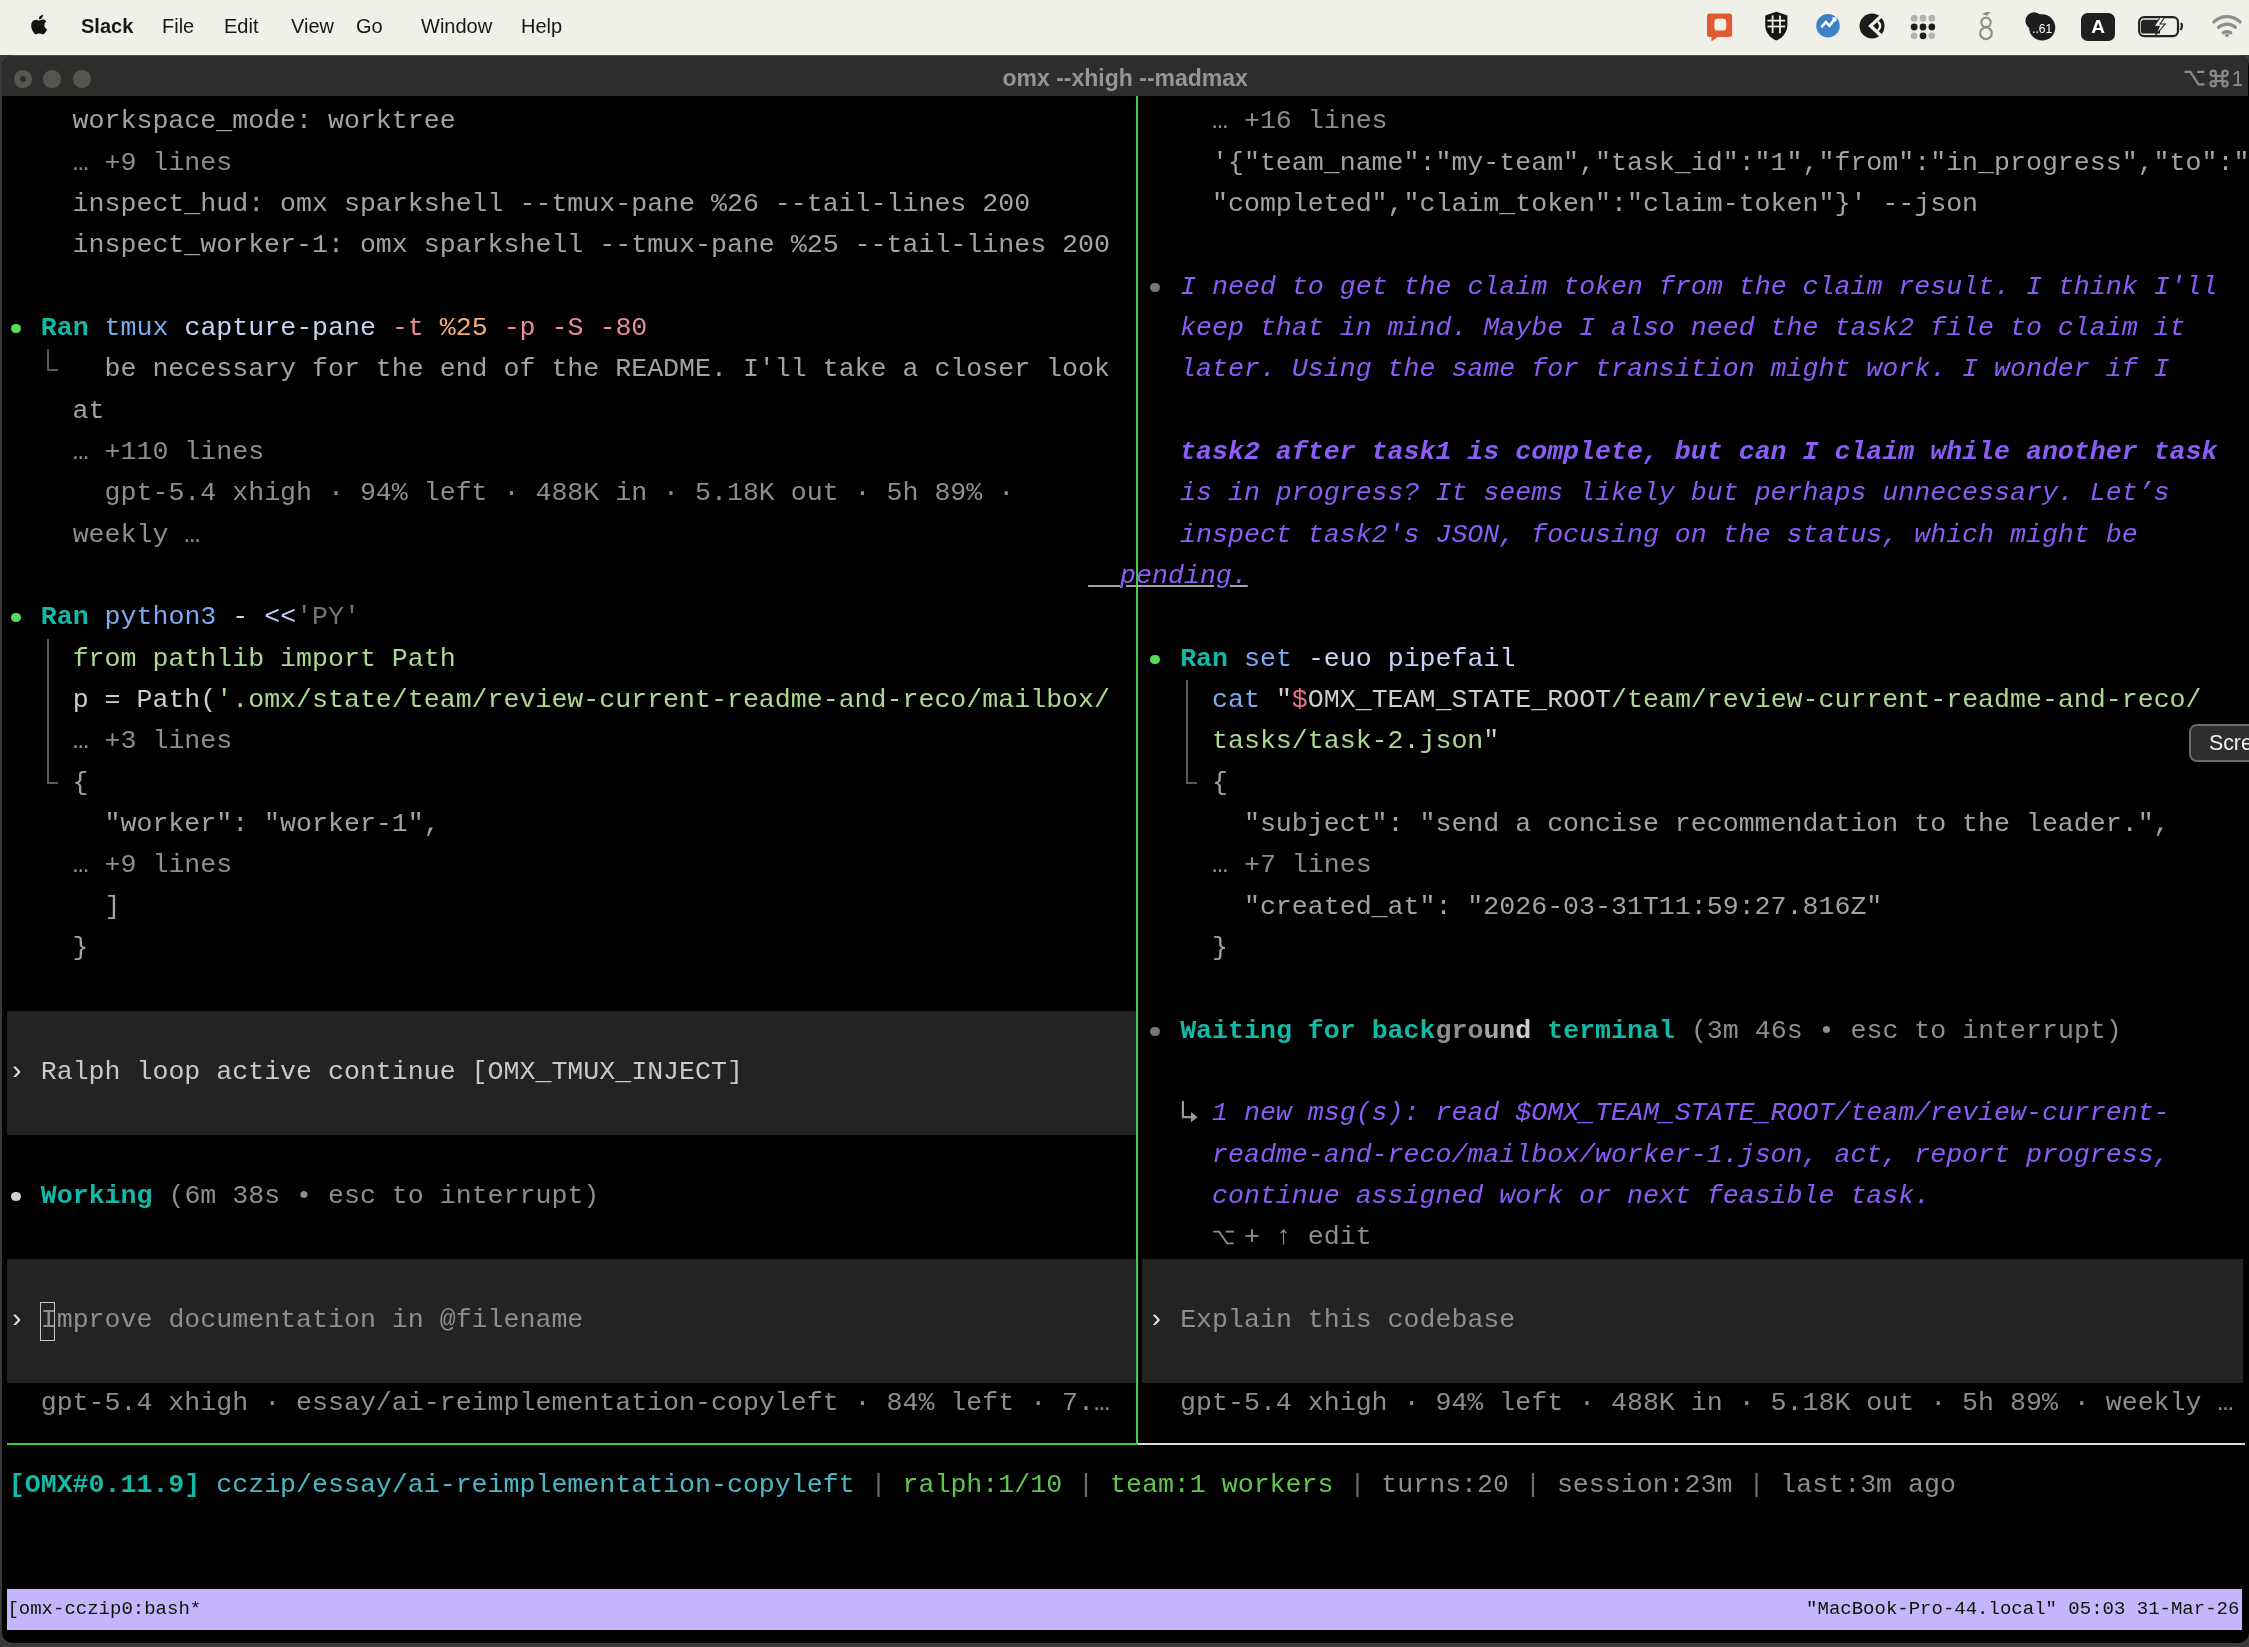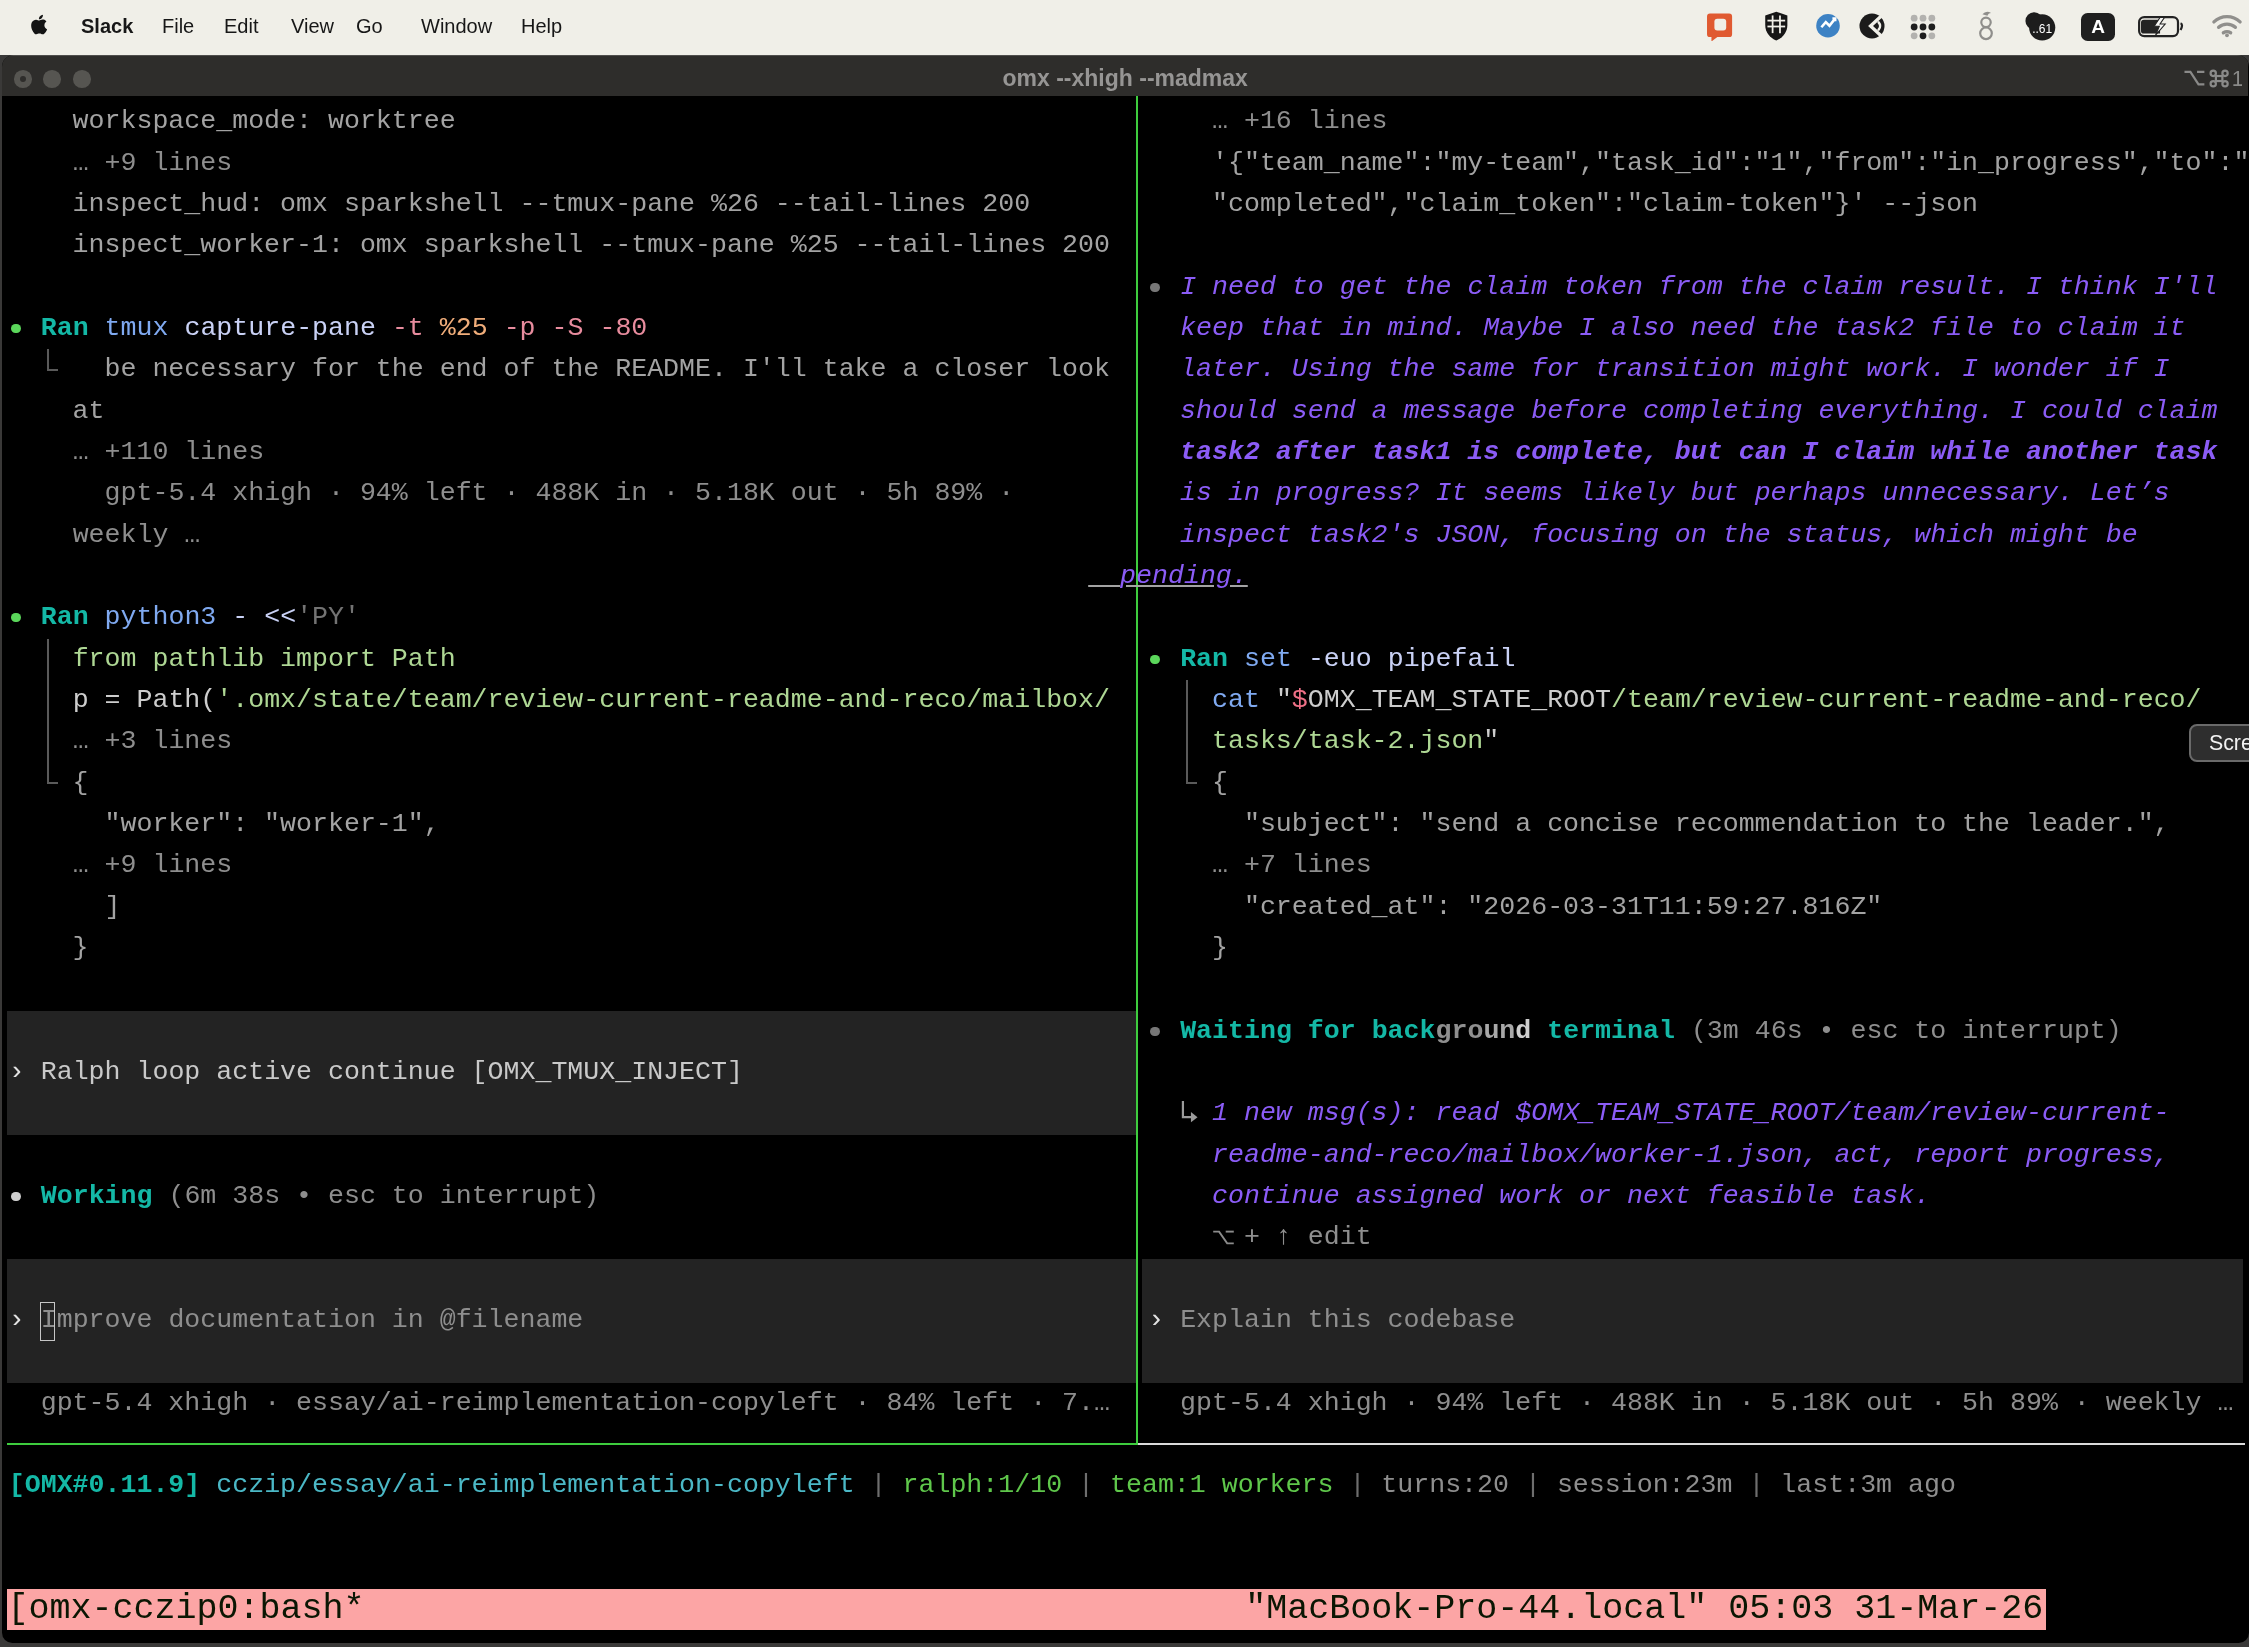--- a/index.html
+++ b/index.html
@@ -146,21 +146,21 @@
 <div style="position:absolute;left:45px;top:543px;width:1.8px;height:145px;background:#5a5a5a;"></div>
 <div style="position:absolute;left:45px;top:686px;width:11px;height:1.8px;background:#5a5a5a;"></div>
 <div style="position:absolute;left:1184px;top:584px;width:1.8px;height:104px;background:#5a5a5a;"></div>
 <div style="position:absolute;left:1184px;top:686px;width:11px;height:1.8px;background:#5a5a5a;"></div>
 <div class="box" style="left:5.2px;top:915px;width:1129px;height:124px;"></div>
 <div class="box" style="left:5.2px;top:1163px;width:1129px;height:124px;"></div>
 <div class="box" style="left:1140px;top:1163px;width:1101px;height:124px;"></div>
 <div style="position:absolute;left:1134px;top:0px;width:2.2px;height:1349px;background:#3ecd3e;"></div>
 <div style="position:absolute;left:5.2px;top:1347px;width:1129px;height:2.2px;background:#3ecd3e;"></div>
 <div style="position:absolute;left:1136px;top:1347px;width:1107px;height:2.2px;background:#dadada;"></div>
-<div style="position:absolute;left:5.2px;top:1493px;width:2039px;height:41px;background:#fca5a5;color:#0b1603;font-size:35px;line-height:41px;white-space:pre;">[omx-cczip0:bash*<span style="position:absolute;right:3px;">"MacBook-Pro-44.local" 05:03 31-Mar-26</span></div>
+<div style="position:absolute;left:5.2px;top:1493px;width:2235px;height:41px;background:#c4b5fd;color:#0b1603;font-size:19px;line-height:41px;white-space:pre;">[omx-cczip0:bash*<span style="position:absolute;right:3px;">"MacBook-Pro-44.local" 05:03 31-Mar-26</span></div>
 
 <div class="r" style="left:6.6px;top:5.2px;">    workspace_mode: worktree</div>
 <div class="r" style="left:6.6px;top:47px;">    <span class="d">… +9 lines</span></div>
 <div class="r" style="left:6.6px;top:88px;">    inspect_hud: omx sparkshell --tmux-pane %26 --tail-lines 200</div>
 <div class="r" style="left:6.6px;top:129px;">    inspect_worker-1: omx sparkshell --tmux-pane %25 --tail-lines 200</div>
 <div class="r" style="left:6.6px;top:212px;"><span class="dot"></span> <span class="w b">Ran</span> <span class="bl">tmux</span> <span class="lv">capture-pane</span> <span class="pk">-t</span> <span class="o">%25</span> <span class="pk">-p</span> <span class="pk">-S</span> <span class="pk">-80</span></div>
 <div class="r" style="left:6.6px;top:253px;">      be necessary for the end of the README. I'll take a closer look</div>
 <div class="r" style="left:6.6px;top:295px;">    at</div>
 <div class="r" style="left:6.6px;top:336px;">    <span class="d">… +110 lines</span></div>
 <div class="r" style="left:6.6px;top:377px;">      <span class="d">gpt-5.4 xhigh · 94% left · 488K in · 5.18K out · 5h 89% ·</span></div>
@@ -178,21 +178,20 @@
 <div class="r" style="left:6.6px;top:1080px;"><span class="dot dotw"></span> <span class="w b">Working</span> <span class="d">(6m 38s • esc to interrupt)</span></div>
 <div class="r" style="left:6.6px;top:1204px;"><span class="ch">›</span> <span class="d">Improve documentation in @filename</span></div>
 <div class="r" style="left:6.6px;top:1287px;">  <span class="d">gpt-5.4 xhigh · essay/ai-reimplementation-copyleft · 84% left · 7.…</span></div>
 <div class="r" style="left:6.6px;top:1369px;"><span class="w b">[OMX#0.11.9]</span> <span class="cy">cczip/essay/ai-reimplementation-copyleft</span><span class="sep"> | </span><span class="sg">ralph:1/10</span><span class="sep"> | </span><span class="sg">team:1 workers</span><span class="sep"> | </span><span class="d">turns:20</span><span class="sep"> | </span><span class="d">session:23m</span><span class="sep"> | </span><span class="d">last:3m ago</span></div>
 <div class="r" style="left:1146px;top:5.2px;">    <span class="d">… +16 lines</span></div>
 <div class="r" style="left:1146px;top:47px;">    '{"team_name":"my-team","task_id":"1","from":"in_progress","to":"</div>
 <div class="r" style="left:1146px;top:88px;">    "completed","claim_token":"claim-token"}' --json</div>
 <div class="r" style="left:1146px;top:171px;"><span class="dot dotd"></span> <span class="i">I need to get the claim token from the claim result. I think I'll</span></div>
 <div class="r" style="left:1146px;top:212px;">  <span class="i">keep that in mind. Maybe I also need the task2 file to claim it</span></div>
 <div class="r" style="left:1146px;top:253px;">  <span class="i">later. Using the same for transition might work. I wonder if I</span></div>
-<div class="r" style="left:1146px;top:295px;">  <span class="i">should send a message before completing everything. I could claim</span></div>
 <div class="r" style="left:1146px;top:336px;font-weight:bold;">  <span class="i">task2 after task1 is complete, but can I claim while another task</span></div>
 <div class="r" style="left:1146px;top:377px;">  <span class="i">is in progress? It seems likely but perhaps unnecessary. Let’s</span></div>
 <div class="r" style="left:1146px;top:419px;">  <span class="i">inspect task2's JSON, focusing on the status, which might be</span></div>
 <div class="r" style="left:1086px;top:460px;text-decoration:underline;">  <span class="i">pending.</span></div>
 <div class="r" style="left:1146px;top:543px;"><span class="dot"></span> <span class="w b">Ran</span> <span class="bl">set</span> <span class="lv">-euo pipefail</span></div>
 <div class="r" style="left:1146px;top:584px;">    <span class="bl">cat</span> <span class="wl">"</span><span class="rd">$</span><span class="wl">OMX_TEAM_STATE_ROOT</span><span class="gn">/team/review-current-readme-and-reco/</span></div>
 <div class="r" style="left:1146px;top:625px;">    <span class="gn">tasks/task-2.json</span><span class="wl">"</span></div>
 <div class="r" style="left:1146px;top:667px;">    {</div>
 <div class="r" style="left:1146px;top:708px;">      "subject": "send a concise recommendation to the leader.",</div>
 <div class="r" style="left:1146px;top:749px;">    <span class="d">… +7 lines</span></div>

